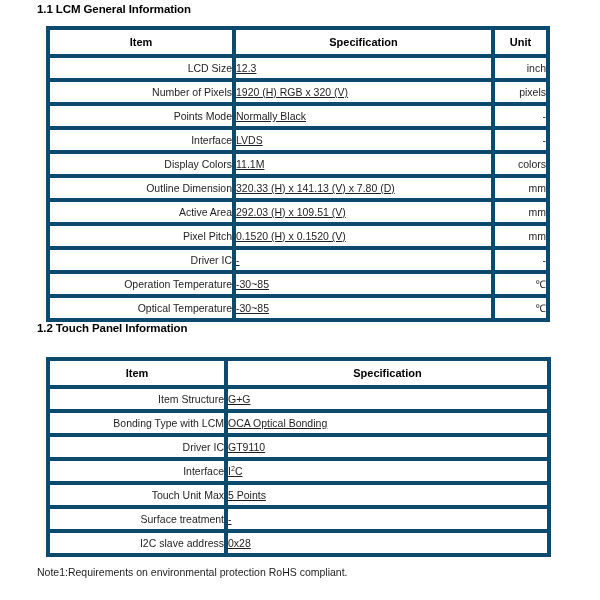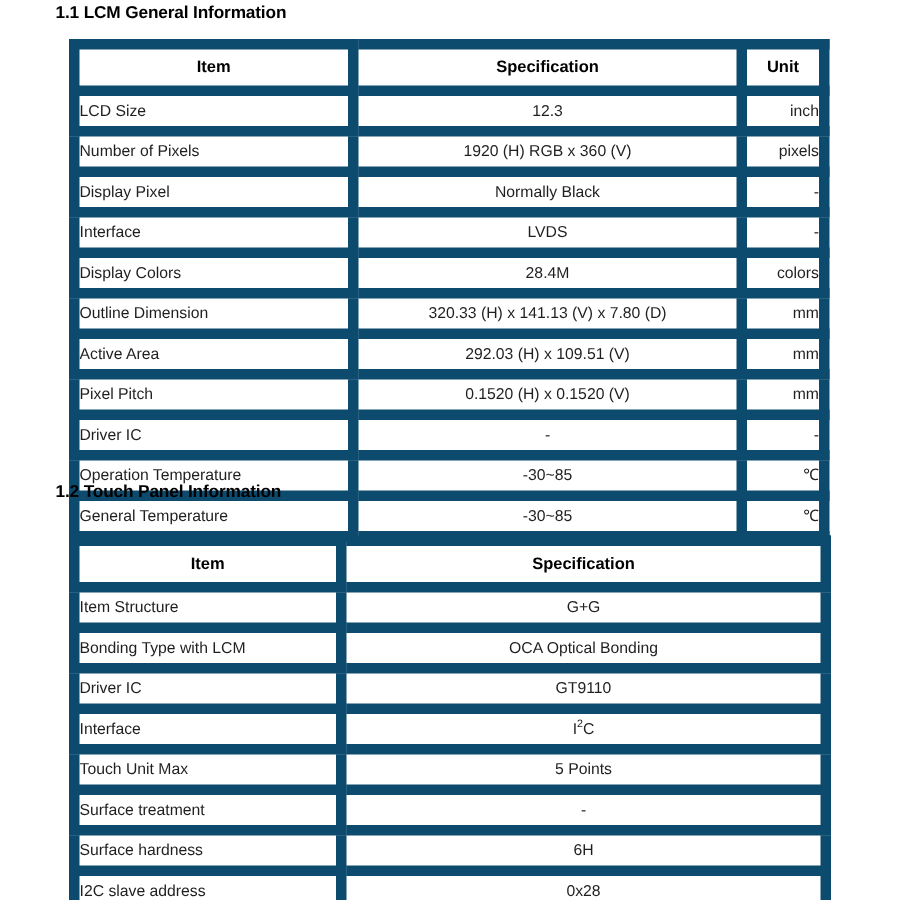--- a/index.html
+++ b/index.html
@@ -40,44 +40,45 @@
   }
   table.spec-table {
     position: absolute;
     border-collapse: collapse;
     table-layout: fixed;
     font-size: 10.5px;
     color: #1f1f1f;
   }
   table.spec-table td,
   table.spec-table th {
-    border: 7px solid #0c4a6e;
+    border: 4px solid #0c4a6e;
     padding: 0;
     height: 20px;
     line-height: 20px;
     font-weight: normal;
     vertical-align: middle;
     overflow: hidden;
     white-space: nowrap;
   }
   table.spec-table thead th {
     height: 24px;
     line-height: 24px;
     font-weight: bold;
     text-align: center;
     color: #000000;
     font-size: 11px;
   }
   .cell-item {
     padding-left: 9px;
-    text-align: left;
+    text-align: right;
   }
   .cell-spec {
     padding-left: 9px;
-    text-align: center;
+    text-align: left;
+    text-decoration: underline;
   }
   .cell-unit {
     text-align: right;
   }
   
   #table-lcm {
     left: 46px;
     top: 26px;
     width: 500px;
   }
@@ -127,36 +128,36 @@
       </tr>
     </thead>
     <tbody id="lcm-body">
         <tr>
           <td class="cell-item">LCD Size</td>
           <td class="cell-spec">12.3</td>
           <td class="cell-unit">inch</td>
         </tr>
         <tr>
           <td class="cell-item">Number of Pixels</td>
-          <td class="cell-spec">1920 (H) RGB x 360 (V)</td>
+          <td class="cell-spec">1920 (H) RGB x 320 (V)</td>
           <td class="cell-unit">pixels</td>
         </tr>
         <tr>
-          <td class="cell-item">Display Pixel</td>
+          <td class="cell-item">Points Mode</td>
           <td class="cell-spec">Normally Black</td>
           <td class="cell-unit">-</td>
         </tr>
         <tr>
           <td class="cell-item">Interface</td>
           <td class="cell-spec">LVDS</td>
           <td class="cell-unit">-</td>
         </tr>
         <tr>
           <td class="cell-item">Display Colors</td>
-          <td class="cell-spec">28.4M</td>
+          <td class="cell-spec">11.1M</td>
           <td class="cell-unit">colors</td>
         </tr>
         <tr>
           <td class="cell-item">Outline Dimension</td>
           <td class="cell-spec">320.33 (H) x 141.13 (V) x 7.80 (D)</td>
           <td class="cell-unit">mm</td>
         </tr>
         <tr>
           <td class="cell-item">Active Area</td>
           <td class="cell-spec">292.03 (H) x 109.51 (V)</td>
@@ -171,21 +172,21 @@
           <td class="cell-item">Driver IC</td>
           <td class="cell-spec">-</td>
           <td class="cell-unit">-</td>
         </tr>
         <tr>
           <td class="cell-item">Operation Temperature</td>
           <td class="cell-spec">-30~85</td>
           <td class="cell-unit">℃</td>
         </tr>
         <tr>
-          <td class="cell-item">General Temperature</td>
+          <td class="cell-item">Optical Temperature</td>
           <td class="cell-spec">-30~85</td>
           <td class="cell-unit">℃</td>
         </tr>
       </tbody>
   </table>
 
   <div class="section-heading" id="heading-2">1.2 Touch Panel Information</div>
 
   <table class="spec-table" id="table-touch">
     <colgroup>
@@ -217,24 +218,21 @@
         </tr>
         <tr>
           <td class="cell-item">Touch Unit Max</td>
           <td class="cell-spec">5 Points</td>
         </tr>
         <tr>
           <td class="cell-item">Surface treatment</td>
           <td class="cell-spec">-</td>
         </tr>
         <tr>
-          <td class="cell-item">Surface hardness</td>
-          <td class="cell-spec">6H</td>
-        </tr>
-        <tr>
           <td class="cell-item">I2C slave address</td>
           <td class="cell-spec">0x28</td>
         </tr>
       </tbody>
   </table>
 
+  <div class="note">Note1:Requirements on environmental protection RoHS compliant.</div>
 
 </div>
 
 </body></html>

